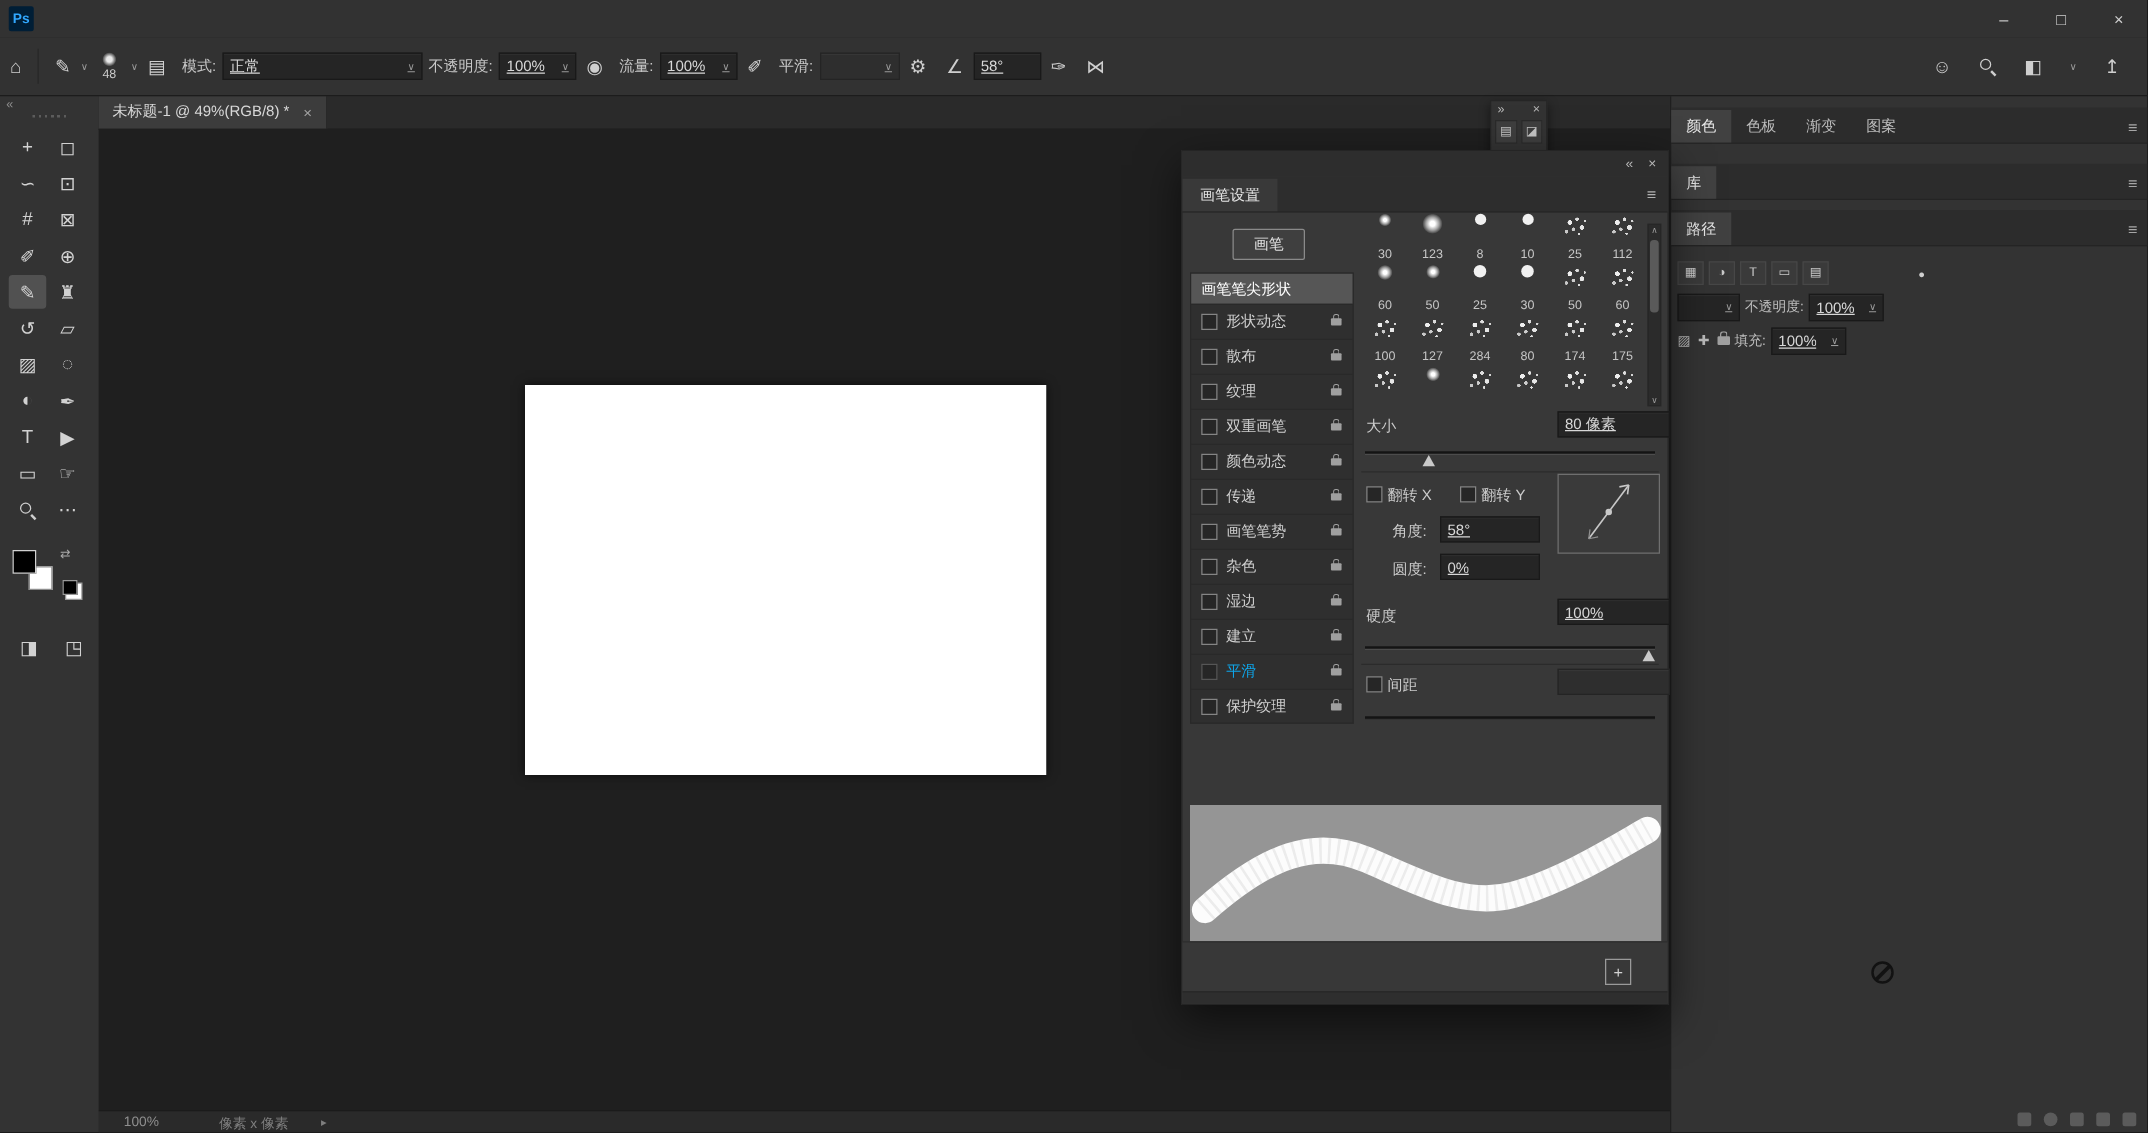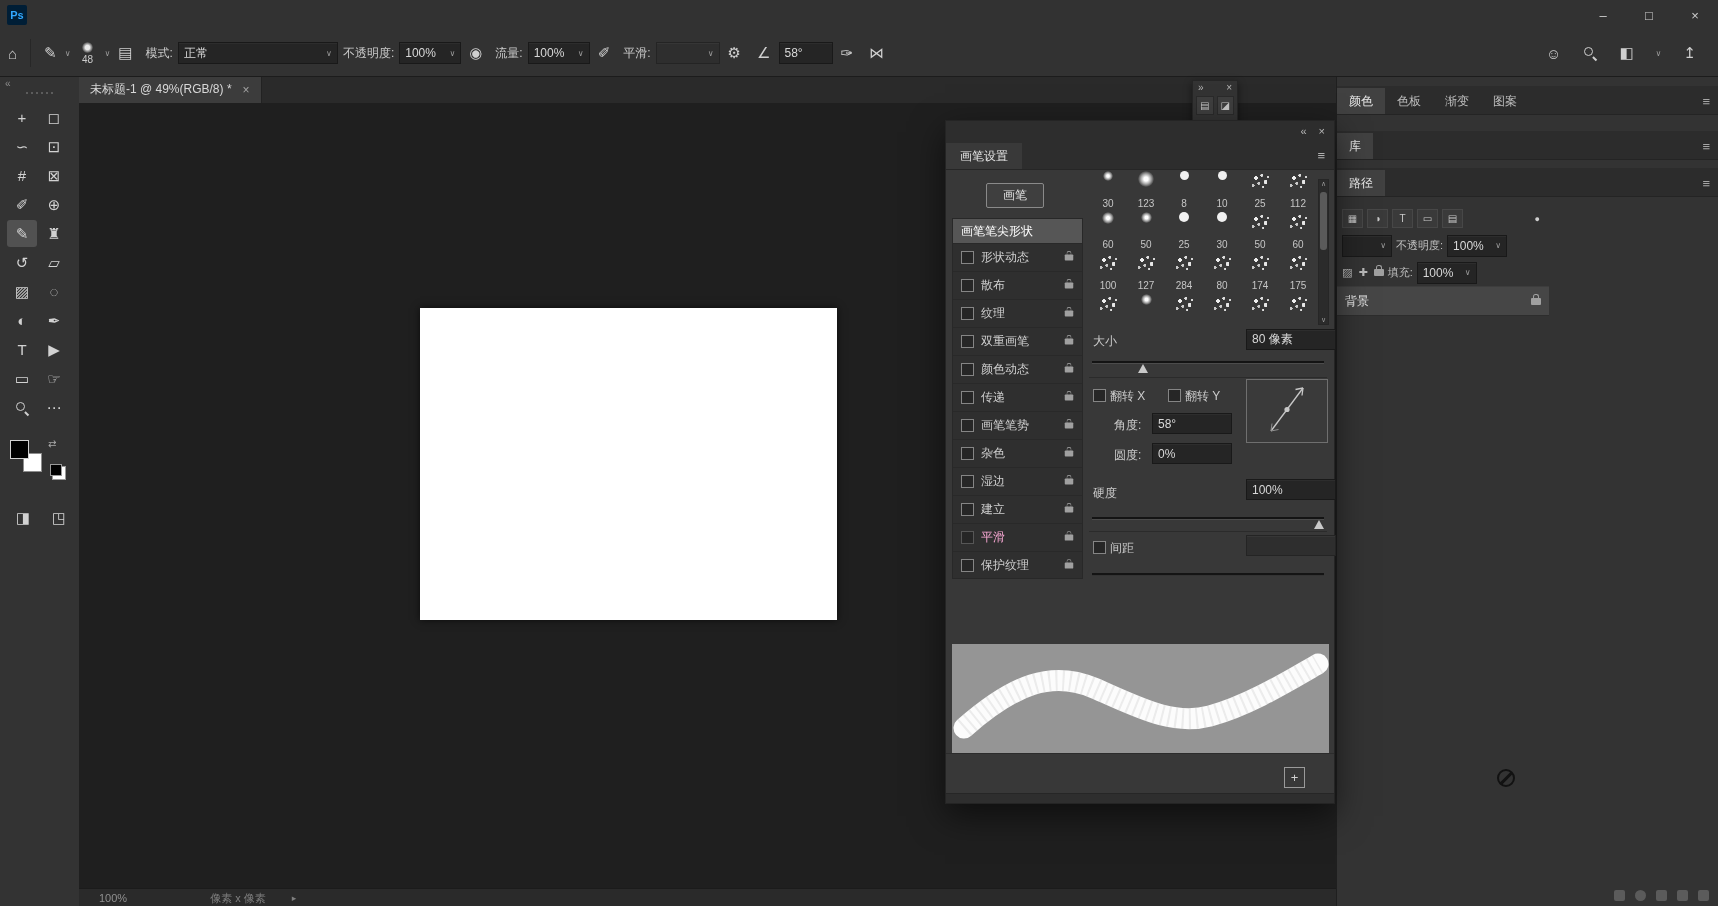--- a/index.html
+++ b/index.html
@@ -19,21 +19,21 @@
 
   
   .optionsbar{position:absolute;left:0;top:30px;width:100%;height:46px;background:#323232;
               border-bottom:1px solid #1c1c1c;display:flex;align-items:center;z-index:5;}
   .ob-icon{color:#cfcfcf;font-size:15px;margin:0 8px;flex:none;}
   .ob-sep{width:1px;height:28px;background:#272727;margin:0 5px;flex:none;}
   .ob-label{font-size:12px;color:#c9c9c9;margin:0 5px;white-space:nowrap;flex:none;}
   .chev{font-size:8px;color:#9b9b9b;flex:none;}
   .dd{height:20px;background:#252525;border:1px solid #191919;display:flex;align-items:center;
       padding:0 5px;color:#d8d8d8;font-size:12px;flex:none;box-shadow:inset 0 1px 0 rgba(255,255,255,0.04);}
-  .dd span{white-space:nowrap;overflow:hidden;}
+  .dd span{white-space:nowrap;overflow:hidden;text-decoration:underline;}
   .dd .chev{margin-left:auto;padding-left:6px;}
   .dd.disabled{color:#777;background:#2e2e2e;border-color:#242424;}
   .bsize{display:flex;flex-direction:column;align-items:center;width:30px;margin:0 2px;flex:none;}
   .bsize .dot{width:11px;height:11px;border-radius:50%;
        background:radial-gradient(circle,#e9e9e9 28%,rgba(233,233,233,0) 74%);}
   .bsize .bnum{font-size:10px;color:#cccccc;margin-top:1px;}
   .ob-right{margin-left:auto;display:flex;align-items:center;padding-right:14px;gap:14px;}
 
   
   .mag{position:relative;width:14px;height:14px;display:inline-block;flex:none;}
@@ -76,21 +76,21 @@
             border-bottom:1px solid #1c1c1c;}
   .doc-tab{position:absolute;left:0;top:0;height:27px;background:#3c3c3c;display:flex;align-items:center;
            padding:0 11px;gap:11px;font-size:12px;color:#d8d8d8;border-right:1px solid #222;}
   .doc-close{color:#a2a2a2;font-size:12px;}
   .canvas{position:absolute;left:79px;top:103px;width:1257px;height:785px;background:#1f1f1f;}
   .page{position:absolute;left:341px;top:205px;width:417px;height:312px;background:#ffffff;
         box-shadow:0 0 8px rgba(0,0,0,0.65);}
   .statusbar{position:absolute;left:79px;top:888px;width:1257px;height:18px;background:#2a2a2a;
              border-top:1px solid #1b1b1b;display:flex;align-items:center;font-size:11px;color:#8f8f8f;}
   .sb-zoom{margin-left:20px;}
-  .sb-info{margin-left:83px;color:#7f7f7f;}
+  .sb-info{margin-left:48px;color:#7f7f7f;}
   .sb-chev{margin-left:26px;color:#7f7f7f;font-size:9px;}
 
   
   .dock{position:absolute;left:1336px;top:76px;width:382px;height:830px;background:#333333;
         border-left:1px solid #1f1f1f;}
   .dock-strip{position:relative;height:28px;background:#2c2c2c;border-bottom:1px solid #242424;
               display:flex;align-items:flex-end;}
   .g1{margin-top:10px;} .g2{margin-top:16px;} .g3{margin-top:8px;}
   .dtab{height:26px;padding:0 12px;display:flex;align-items:center;font-size:12px;color:#bdbdbd;white-space:nowrap;}
   .dtab.active{background:#414141;color:#e8e8e8;}
@@ -129,21 +129,21 @@
   .bp-tab{height:26px;padding:0 14px;background:#393939;color:#e4e4e4;display:flex;align-items:center;font-size:12px;}
   .bp-menu{position:absolute;right:9px;bottom:6px;color:#b0b0b0;font-size:13px;}
   .bp-btn{position:absolute;left:40px;top:62px;width:56px;height:23px;border:1px solid #8a8a8a;background:#3f3f3f;
           border-radius:2px;display:flex;align-items:center;justify-content:center;font-size:12px;color:#e2e2e2;}
   .bp-left{position:absolute;left:6px;top:97px;width:131px;height:361px;background:#2f2f2f;
            border:1px solid #282828;box-sizing:border-box;}
   .tip-row{height:24px;background:#565656;color:#fff;display:flex;align-items:center;padding:0 8px;font-size:12px;}
   .bp-row{height:27px;display:flex;align-items:center;padding:0 8px;border-top:1px solid #292929;
           font-size:12px;color:#cfcfcf;gap:7px;}
   .bp-row .lock{margin-left:auto;transform:scale(0.85);}
-  .bp-row.disabled{color:#f9a8d4;}
+  .bp-row.disabled{color:#0ea5e9;}
   .bp-row.disabled .cb{border-color:#565656;}
   .bp-lab{white-space:nowrap;}
 
   .presets{position:absolute;left:143px;top:48px;width:228px;height:146px;overflow:hidden;display:grid;
            grid-template-columns:repeat(6,38px);grid-auto-rows:41px;}
   .preset{display:flex;flex-direction:column;align-items:center;justify-content:flex-start;padding-top:2px;}
   .th{flex:none;}
   .th-soft{border-radius:50%;background:radial-gradient(circle,#ffffff 18%,rgba(255,255,255,0.55) 45%,rgba(255,255,255,0) 72%);}
   .th-hard{border-radius:50%;background:#f1f1f1;}
   .th-tex{width:23px;height:20px;background:
@@ -344,24 +344,20 @@
           <span>▨</span>
           <span>✚</span>
           <span class="lock"></span>
         </span>
         <span class="llab">填充:</span>
         <div class="dd" style="width:48px">
           <span>100%</span>
           <span class="chev">∨</span>
         </div>
       </div>
-      <div class="layerrow">
-        <span class="layername">背景</span>
-        <span class="lock"></span>
-      </div>
     </div>
     <div class="dock-bottom">
         <span class="dbi sq"></span>
         <span class="dbi ci"></span>
         <span class="dbi sq"></span>
         <span class="dbi sq"></span>
         <span class="dbi sq"></span>
       </div>
   </div>
 

